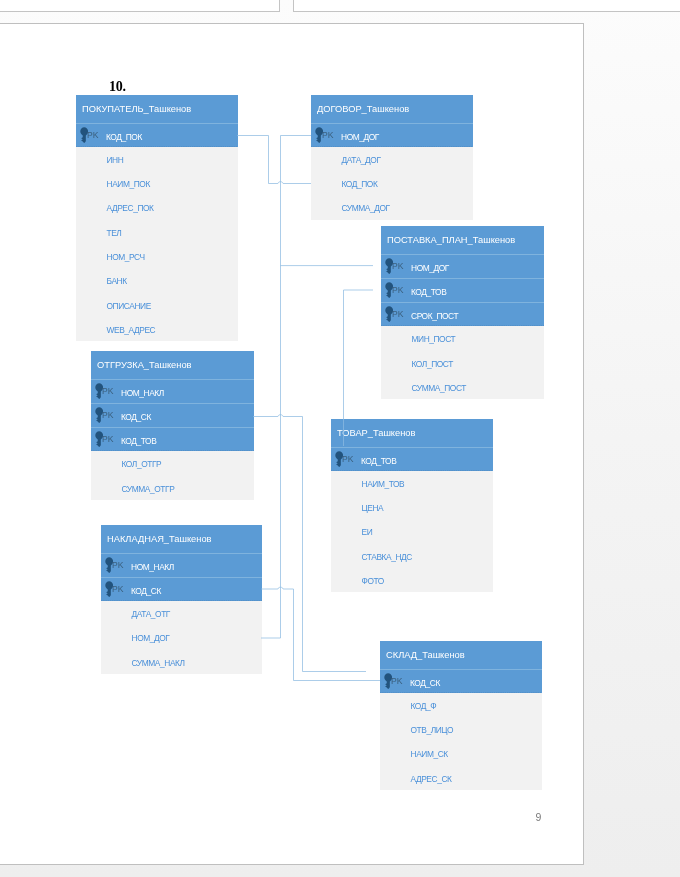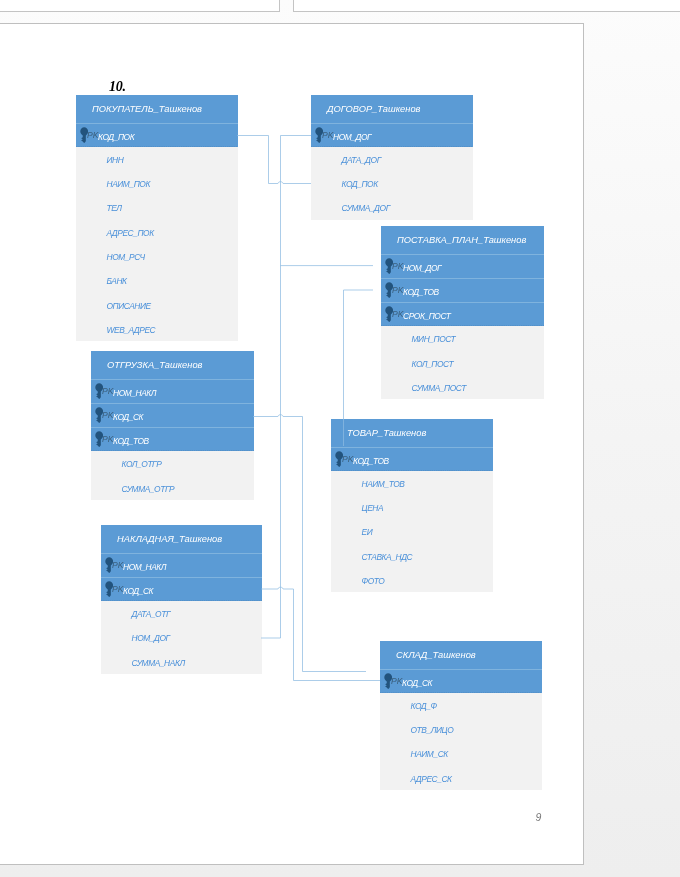--- a/index.html
+++ b/index.html
@@ -1,28 +1,28 @@
 <!DOCTYPE html>
 <html><head>
 <meta charset="utf-8">
 <title>ER Diagram</title>
 <style>
   html,body{margin:0;padding:0;}
   body{width:680px;height:877px;background:linear-gradient(to bottom,#fcfcfc 0%,#f4f4f4 50%,#eeeeee 100%);font-family:"Liberation Sans",sans-serif;overflow:hidden;}
-  #root{position:absolute;left:0;top:0;width:680px;height:877px;font-style:italic;}
+  #root{position:absolute;left:0;top:0;width:680px;height:877px;}
   .page{position:absolute;background:#ffffff;box-sizing:border-box;}
   .page-prev{left:-60px;top:-200px;width:340px;height:212px;border:1px solid #c4c4c4;}
   .page-prev2{left:293px;top:-200px;width:400px;height:212px;border:1px solid #c4c4c4;}
   .page-cur{left:-100px;top:23px;width:684px;height:842px;border:1px solid #bfbfbf;}
   .num10{position:absolute;left:109px;top:78.5px;font-family:"Liberation Serif",serif;font-weight:bold;font-size:14px;line-height:15px;color:#000;letter-spacing:-0.3px;}
   .pageno{position:absolute;left:535.5px;top:809.5px;font-family:"Liberation Sans",sans-serif;font-size:10.5px;line-height:14px;color:#7a7a7a;}
   .ent{position:absolute;box-sizing:border-box;background:#F2F2F2;}
-  .ent .hdr{background:#5B9BD5;color:#fff;font-size:9.3px;height:27.5px;line-height:28.5px;padding-left:16px;box-sizing:border-box;white-space:nowrap;}
+  .ent .hdr{background:#5B9BD5;color:#fff;font-size:9.3px;height:27.5px;line-height:28.5px;padding-left:6px;box-sizing:border-box;white-space:nowrap;}
   .ent .row{height:24.3px;line-height:27px;font-size:8.4px;letter-spacing:-0.42px;color:#4A90D9;box-sizing:border-box;position:relative;white-space:nowrap;padding-left:30.5px;}
-  .ent .row.pk{background:#5B9BD5;color:#fff;padding-left:22px;border-top:1px solid #7FB3DE;}
+  .ent .row.pk{background:#5B9BD5;color:#fff;padding-left:30px;border-top:1px solid #7FB3DE;}
   .ent .row.pklast{position:relative;}
   .ent .row.pklast::after{content:"";position:absolute;left:0;right:0;bottom:0px;height:1px;background-image:linear-gradient(to right,#5391CA 0 1.1px,#5B9BD5 1.1px 2.2px);background-size:2.2px 1px;}
   .ent .row .key{position:absolute;left:3.5px;top:0;width:28px;height:24px;display:block;}
   .ent .row .key svg{position:absolute;left:0;top:3px;}
   .ent .row .key .pklab{position:absolute;left:7.6px;top:0;font-size:8.6px;line-height:23.5px;color:#3A5F7D;letter-spacing:0px;}
   svg.links{position:absolute;left:0;top:0;width:680px;height:877px;overflow:visible;pointer-events:none;}
 </style>
 </head>
 <body>
 
@@ -36,22 +36,22 @@
       <div class="ent" style="left: 76px; top: 95px; width: 161.5px;">
         <div class="hdr">ПОКУПАТЕЛЬ_Ташкенов</div>
         <div class="row pk pklast"><span class="key">
             <svg viewBox="0 0 80 160" width="8.4" height="16.4">
               <path d="M40 2 C 19 2 2 20 2 42 C 2 58 10 72 26 82 L 26 100 L 10 110 L 26 120 L 10 131 L 26 141 L 40 158 L 56 138 L 56 82 C 70 72 78 58 78 42 C 78 20 61 2 40 2 Z" fill="#22537D"></path>
             </svg>
             <span class="pklab">PK</span>
           </span><span>КОД_ПОК</span></div>
         <div class="row"><span>ИНН</span></div>
         <div class="row"><span>НАИМ_ПОК</span></div>
+        <div class="row"><span>АДРЕС_ПОК</span></div>
         <div class="row"><span>ТЕЛ</span></div>
-        <div class="row"><span>АДРЕС_ПОК</span></div>
         <div class="row"><span>НОМ_РСЧ</span></div>
         <div class="row"><span>БАНК</span></div>
         <div class="row"><span>ОПИСАНИЕ</span></div>
         <div class="row"><span>WEB_АДРЕС</span></div>
       </div>
       <div class="ent" style="left: 311px; top: 95px; width: 161.5px;">
         <div class="hdr">ДОГОВОР_Ташкенов</div>
         <div class="row pk pklast"><span class="key">
             <svg viewBox="0 0 80 160" width="8.4" height="16.4">
               <path d="M40 2 C 19 2 2 20 2 42 C 2 58 10 72 26 82 L 26 100 L 10 110 L 26 120 L 10 131 L 26 141 L 40 158 L 56 138 L 56 82 C 70 72 78 58 78 42 C 78 20 61 2 40 2 Z" fill="#22537D"></path>

